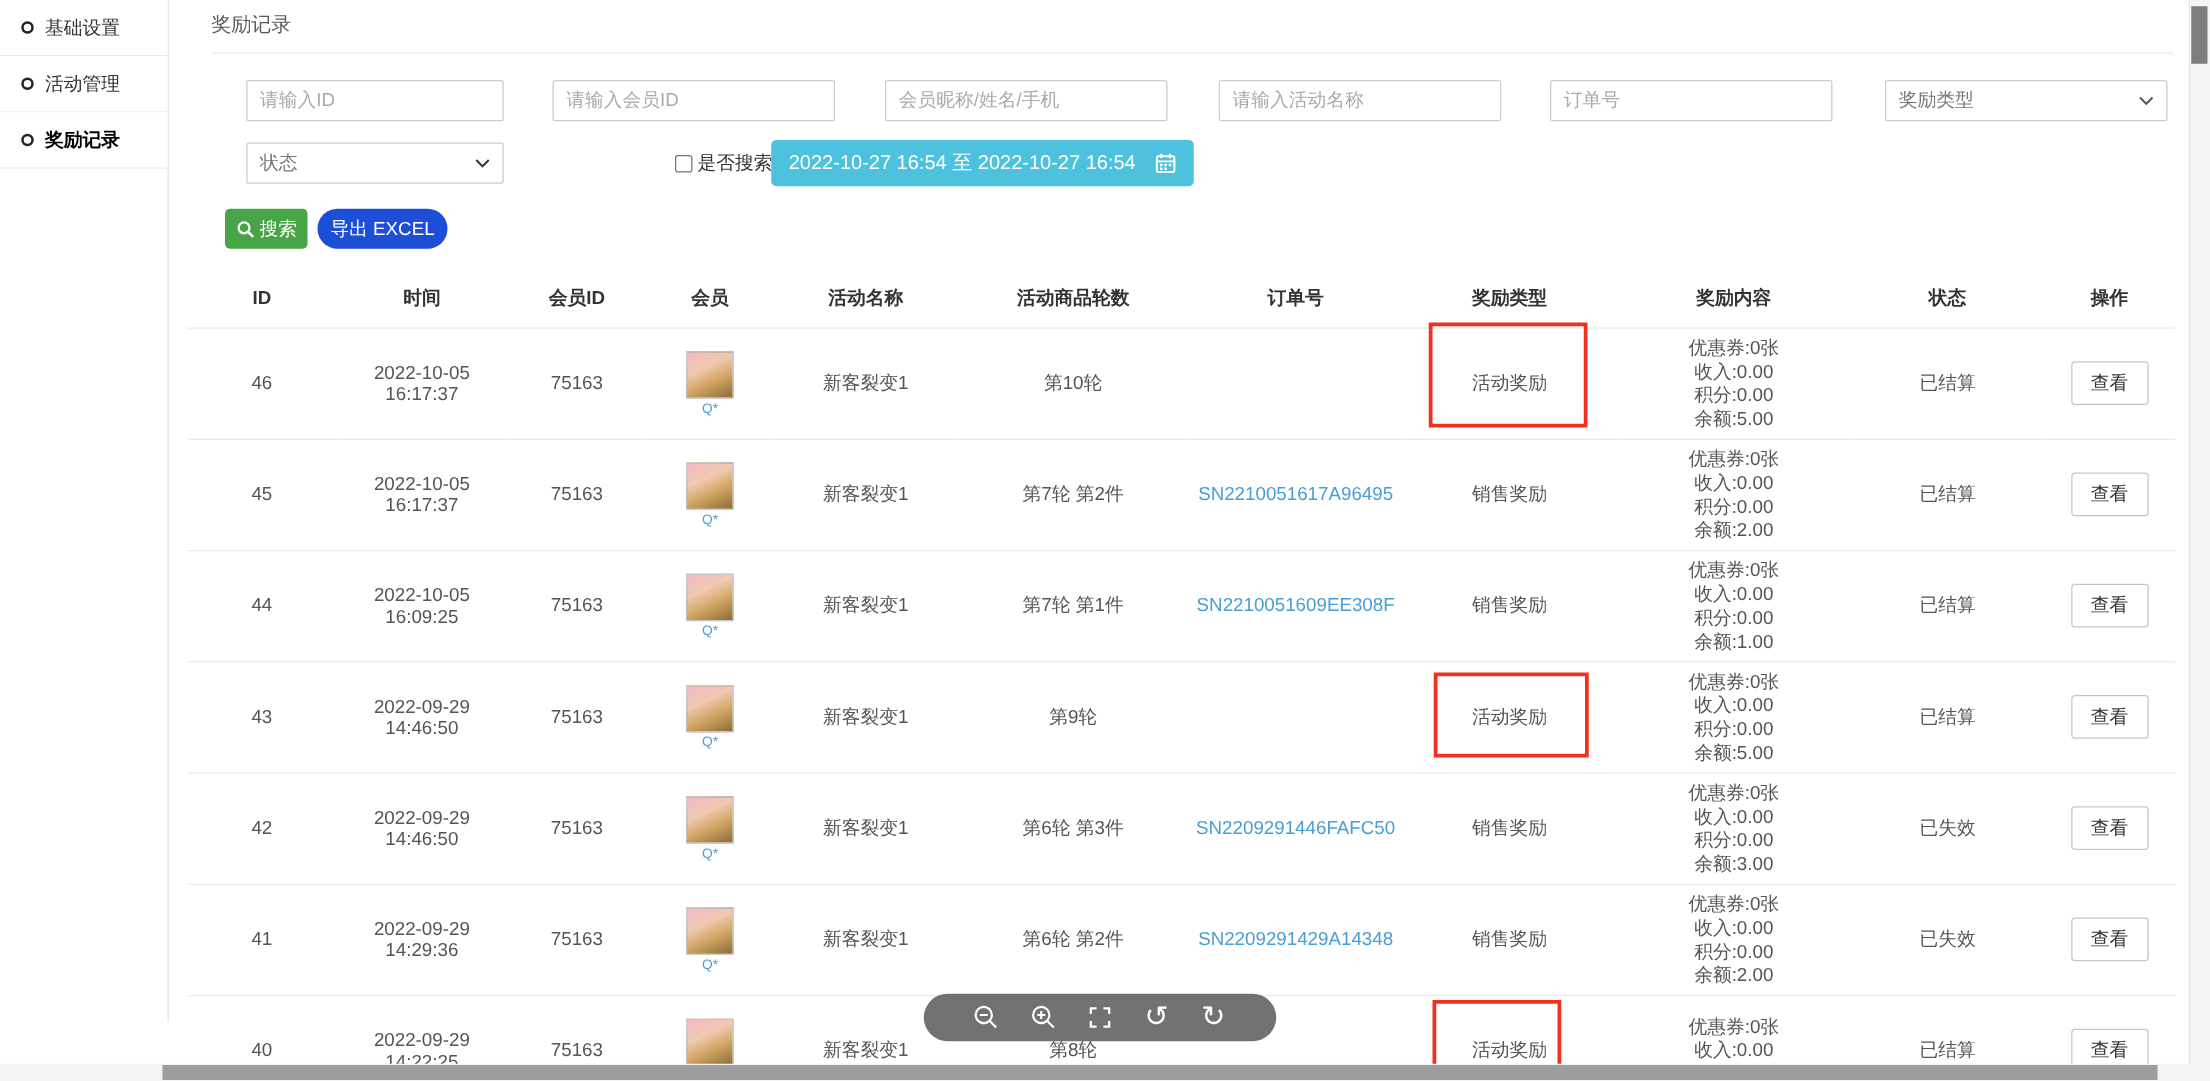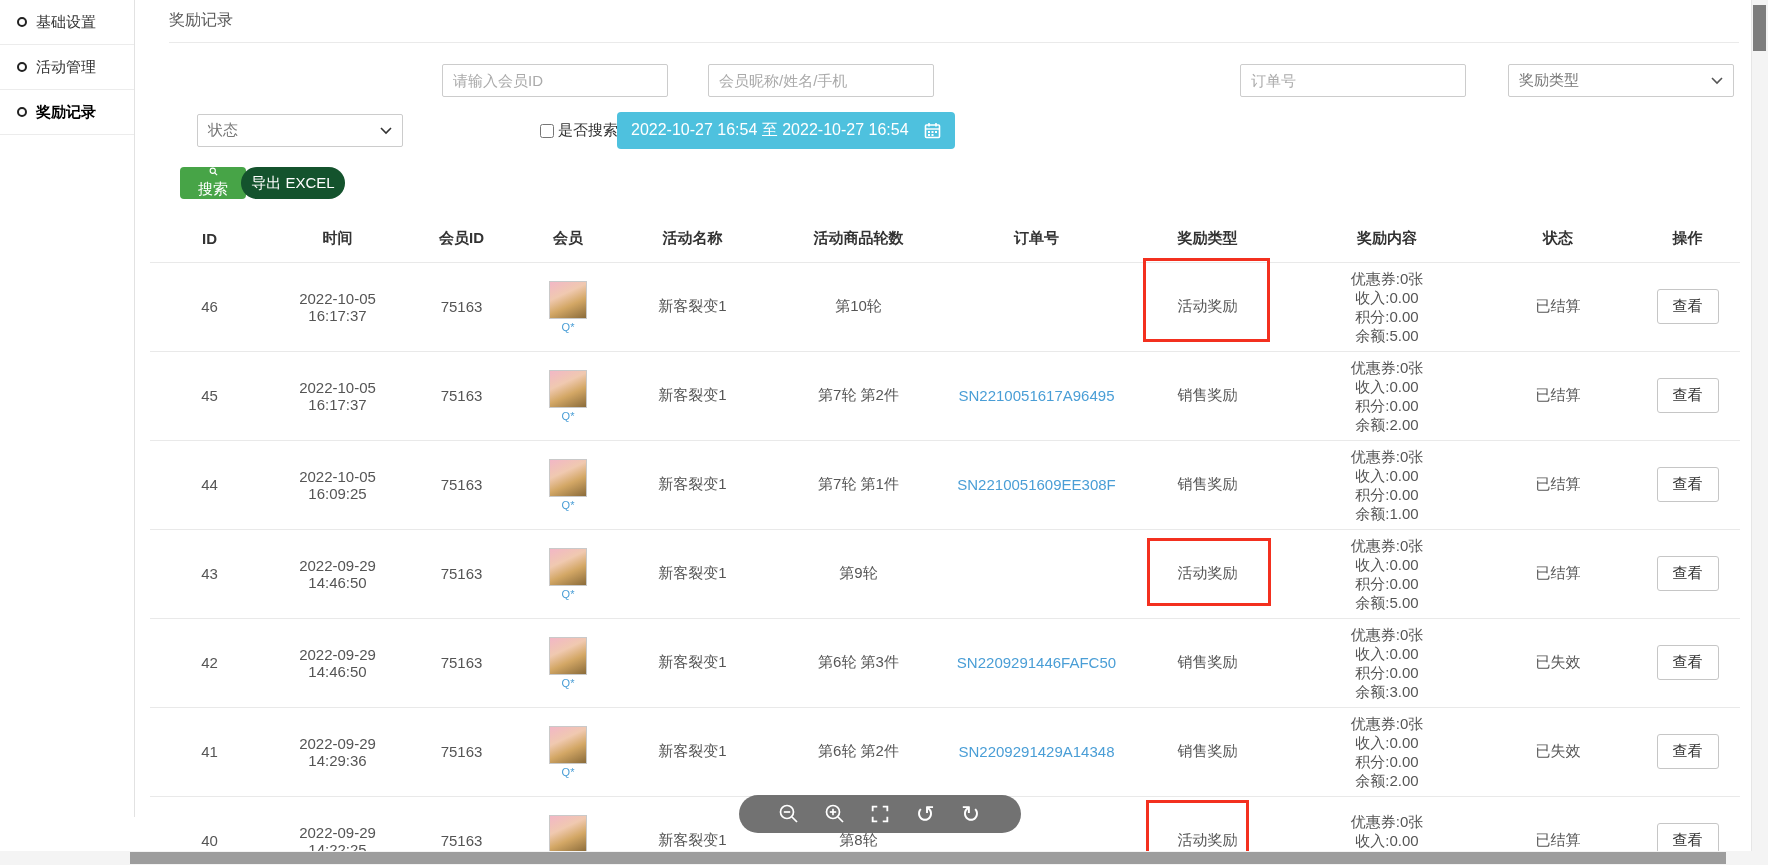--- a/index.html
+++ b/index.html
@@ -34,23 +34,23 @@
   #sel-rewardtype { left:1373px; top:64px; width:226px; }
   #sel-status  { left:62px; top:114px; width:206px; }
   .chk-wrap { position:absolute; left:405px; top:114px; height:33px; display:flex;
     align-items:center; font-size:15px; color:#333; }
   .chk-wrap input { width:14px; height:14px; margin-right:4px; }
   .date-btn { position:absolute; left:482px; top:112px; height:37px; padding:0 14px;
     background:#4ec1de; color:#fff; font-size:16px; border:none; border-radius:4px;
     display:flex; align-items:center; gap:15px; cursor:pointer; }
   .btn { position:absolute; top:167px; height:32px; border:none; border-radius:4px;
     color:#fff; font-size:15px; display:flex; align-items:center; justify-content:center;
-    gap:4px; cursor:pointer;flex-direction:column; }
+    gap:4px; cursor:pointer; }
   #btn-search { left:45px; width:66px; background:#47a447; }
-  #btn-export { left:106px; width:104px; background:#14532d;border-radius:16px; }
+  #btn-export { left:119px; width:104px; background:#1d4ed8;border-radius:16px; }
   
   table { position:absolute; left:15px; top:216px; width:1590px; border-collapse:collapse;
     table-layout:fixed; }
   thead th { height:46px; font-size:15px; font-weight:bold; color:#333; text-align:center;
     vertical-align:middle; border-bottom:1px solid #e9e9e9; }
   tbody tr { height:89px; }
   tbody tr + tr td { border-top:1px solid #e9e9e9; }
   td { text-align:center; vertical-align:middle; font-size:15px; color:#555; }
   .member-cell { display:flex; flex-direction:column; align-items:center; }
   .avatar { width:38px; height:38px; border:1px solid #c9c9c9; background:
@@ -97,22 +97,24 @@
   <div class="side-item active">
     <span class="ring"></span>
     <span>奖励记录</span>
   </div>
 </div>
 
 <div class="content">
   <div class="page-title">奖励记录</div>
   <div class="title-divider"></div>
 
+  <input class="f-input" id="in-id" placeholder="请输入ID" style="">
   <input class="f-input" id="in-name" placeholder="会员昵称/姓名/手机" style="">
   <input class="f-input" id="in-memberid" placeholder="请输入会员ID" style="">
+  <input class="f-input" id="in-activity" placeholder="请输入活动名称" style="">
   <input class="f-input" id="in-order" placeholder="订单号" style="">
   <div class="f-select" id="sel-rewardtype">
     <span>奖励类型</span>
     <svg width="12" height="8" viewBox="0 0 12 8">
       <path d="M1 1 L6 6 L11 1" stroke="#555" fill="none" stroke-width="1.6"></path>
       </svg>
   </div>
 
   <div class="f-select" id="sel-status">
     <span>状态</span>

